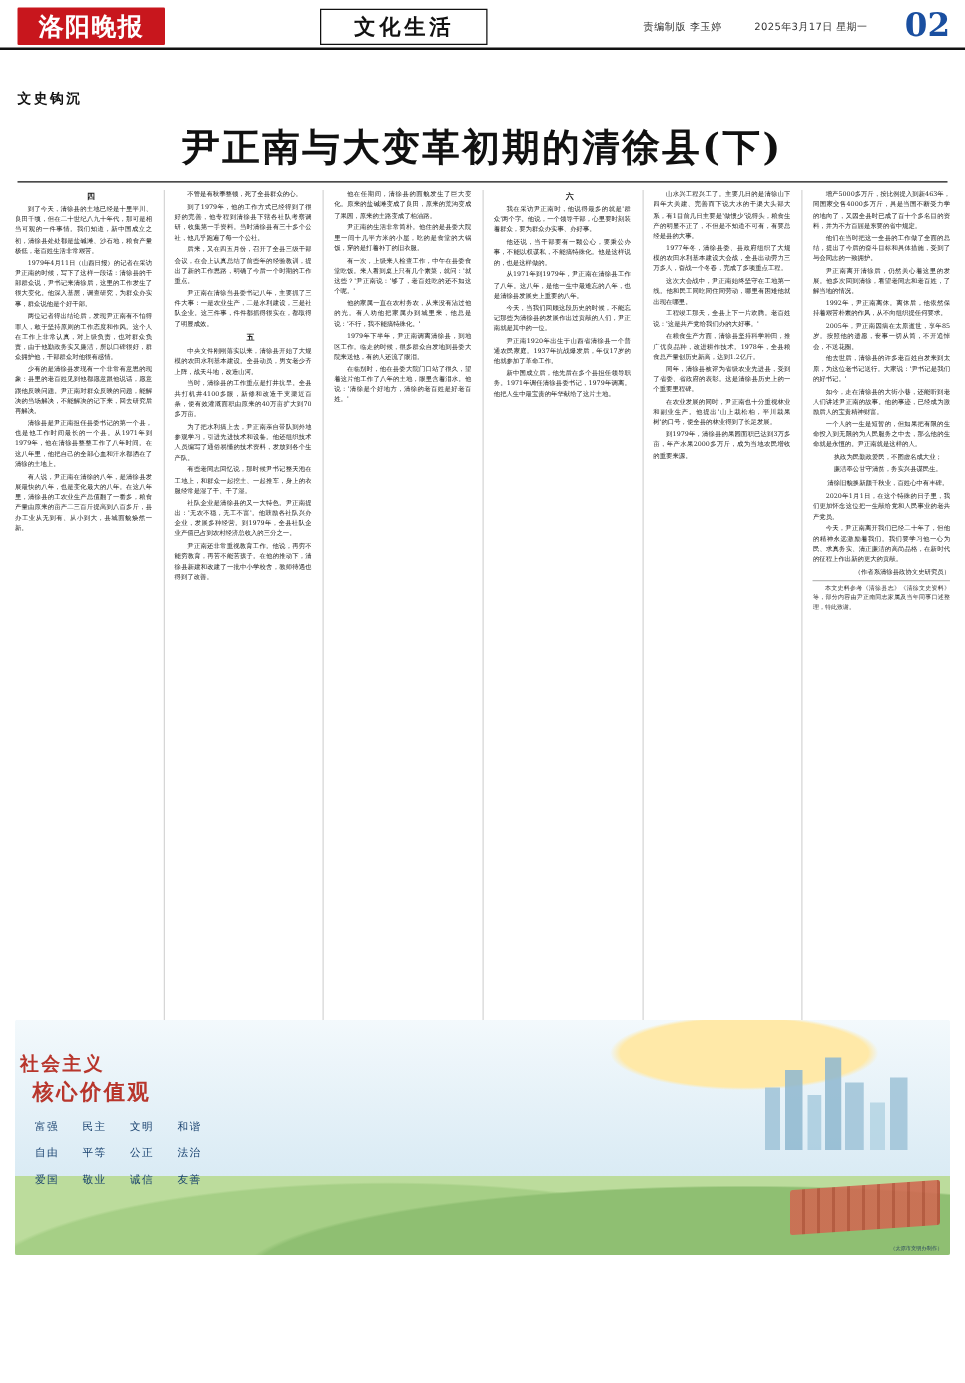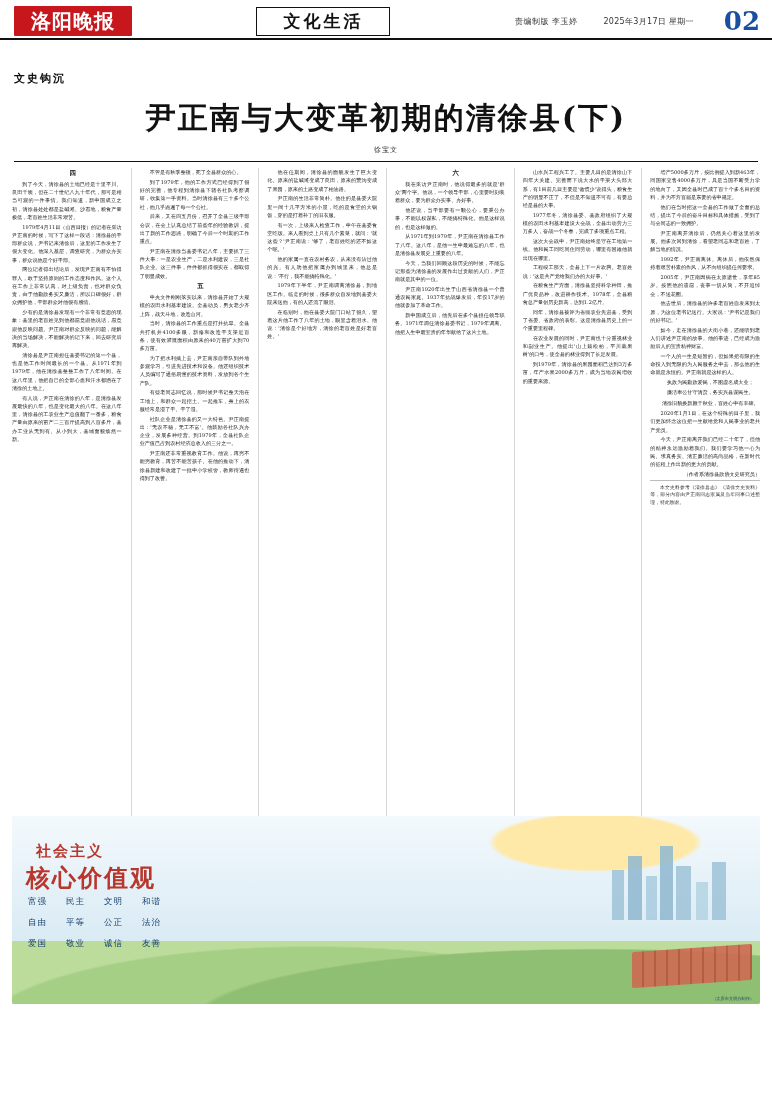--- a/index.html
+++ b/index.html
@@ -267,29 +267,29 @@
       linear-gradient(180deg, transparent 0 28%, #bcdc9c 28% 100%);
   }
   .ad2 .wall {
     position:absolute; right: 8px; bottom: 20px; width: 120px; height: 36px;
     background: repeating-linear-gradient(90deg,#cf6a52 0 10px,#b9523c 10px 12px);
     border-radius: 2px;
     transform: skewY(-4deg);
     opacity:.9;
   }
   .ad2 .ad2-title {
-    position:absolute; left: 24px; top: 26px;
+    position:absolute; left: 4px; top: 26px;
     font-family:Liberation Mono, monospace;
     font-weight:700; font-size: 15px; color:#b8362c;
     letter-spacing: 2px;
   }
   .ad2 .ad2-title2 {
     position:absolute; left: 14px; top: 46px;
     font-family:"DejaVu Serif","Liberation Serif",serif;
-    font-weight:700; font-size: 24px; color:#b8362c;
+    font-weight:700; font-size: 17px; color:#b8362c;
     letter-spacing: 2px;
   }
   .ad2 .values {
     position:absolute; left: 16px; top: 80px;
     display:grid; grid-template-columns: repeat(4, 34px);
     row-gap: 9px; column-gap: 4px;
     font-family:"DejaVu Serif","Liberation Serif",serif;
     font-size: 8.5px; color:#17406e; letter-spacing:1px;
   }
   .ad2 .credit-s {
@@ -310,21 +310,20 @@
     <div class="mh-right">
       <div class="credit">责编制版  李玉婷</div>
       <div class="date">2025年3月17日 星期一</div>
       <div class="page-num">02</div>
     </div>
   </div>
 
   <div class="colhead">文史钩沉</div>
 
   <div class="headline">尹正南与大变革初期的清徐县(下)</div>
-  <div class="byline">徐宝文</div>
   <div class="rule"></div>
 
   <div class="body">
 
     <div class="col">
       <p class="sub">四</p>
       <p>到了今天，清徐县的土地已经是十里平川、良田千顷，但在二十世纪八九十年代，那可是相当可观的一件事情。我们知道，新中国成立之初，清徐县处处都是盐碱滩、沙石地，粮食产量极低，老百姓生活非常艰苦。</p>
       <p>1979年4月11日（山西日报）的记者在采访尹正南的时候，写下了这样一段话：清徐县的干部群众说，尹书记来清徐后，这里的工作发生了很大变化。他深入基层，调查研究，为群众办实事，群众说他是个好干部。</p>
       <p>两位记者得出结论后，发现尹正南有不怕得罪人，敢于坚持原则的工作态度和作风。这个人在工作上非常认真，对上级负责，也对群众负责，由于他勤政务实又廉洁，所以口碑很好，群众拥护他，干部群众对他很有感情。</p>
       <p>少有的是清徐县发现有一个非常有意思的现象：县里的老百姓见到他都愿意跟他说话，愿意跟他反映问题。尹正南对群众反映的问题，能解决的当场解决，不能解决的记下来，回去研究后再解决。</p>

